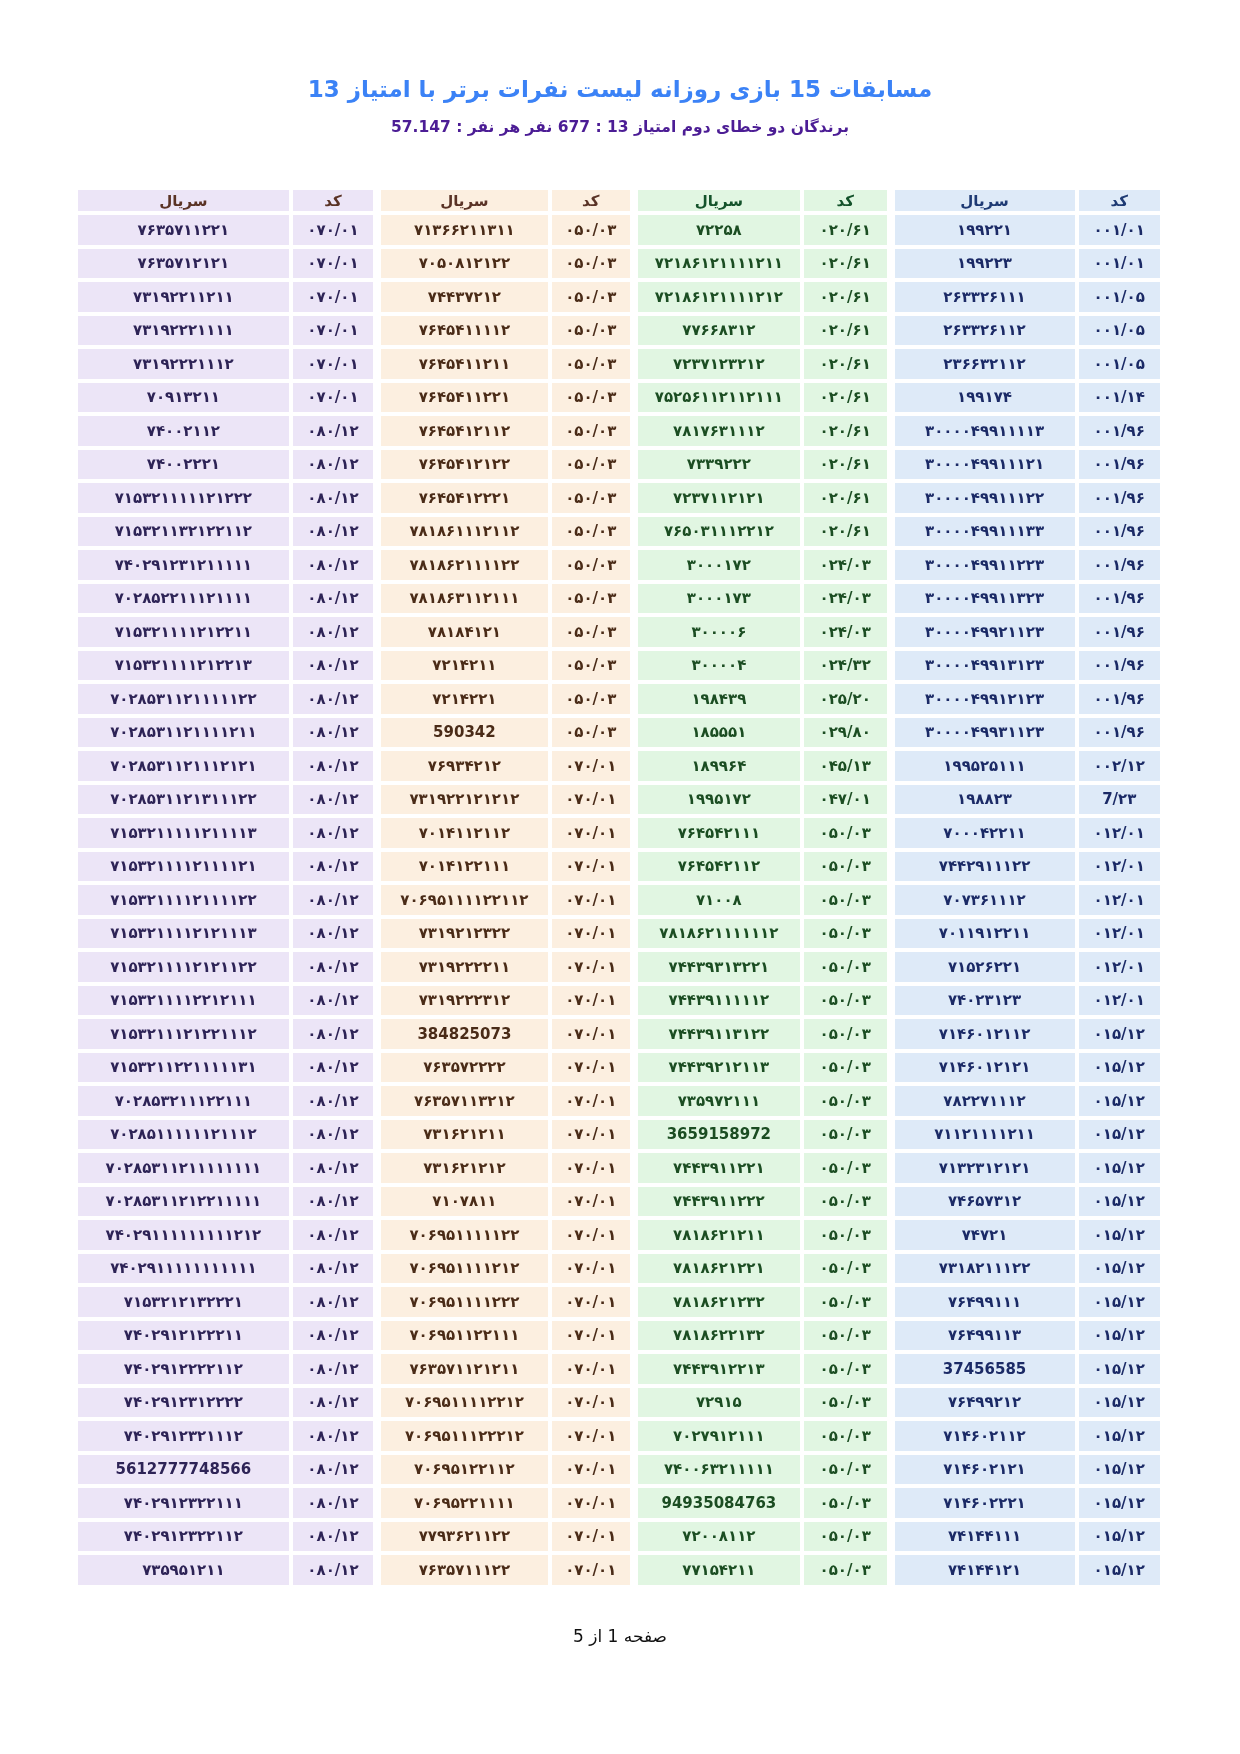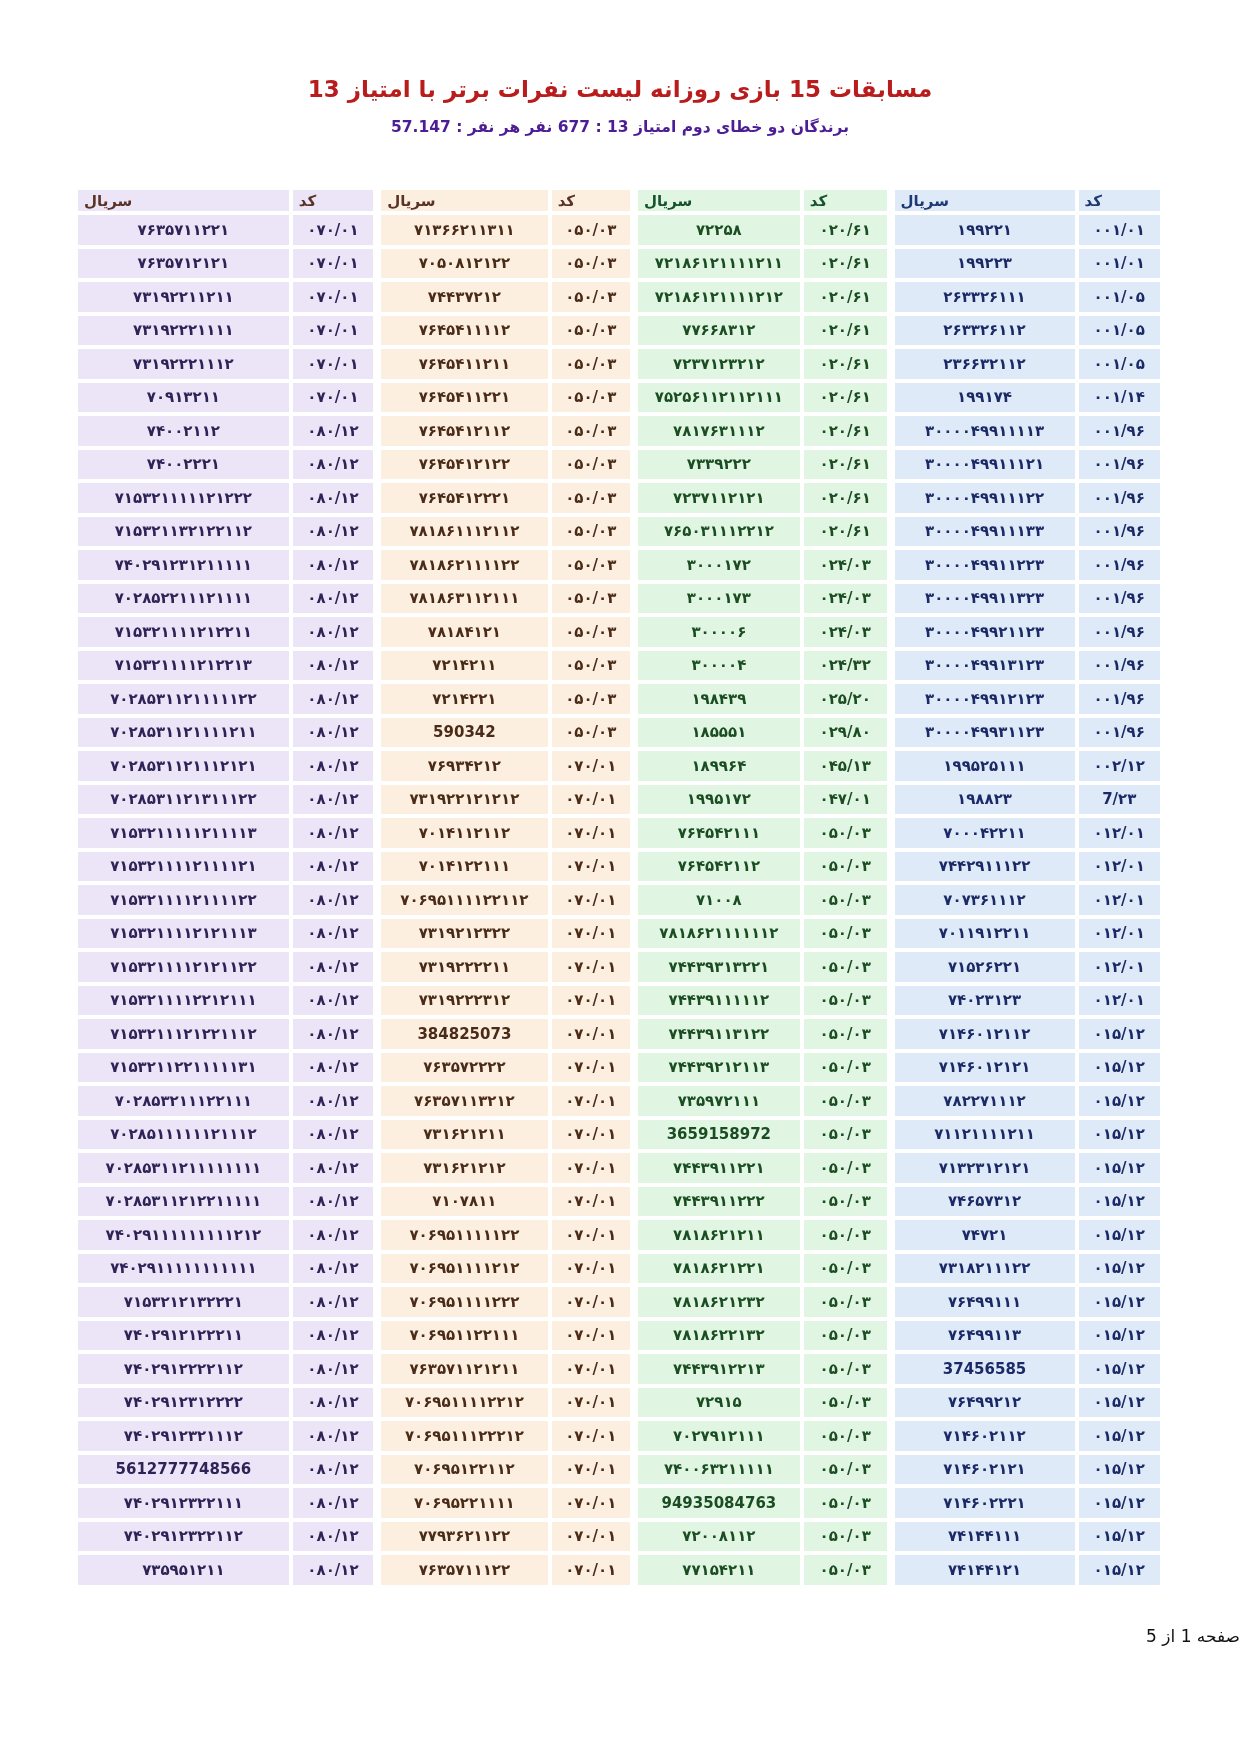--- a/index.html
+++ b/index.html
@@ -6,21 +6,21 @@
   .page{
     position:relative;
     width:1240px;height:1754px;
     background:#ffffff;
     font-family:"DejaVu Sans", sans-serif;
     overflow:hidden;
   }
   .title{
     position:absolute;top:76px;left:0;width:100%;
     text-align:center;direction:rtl;
-    font-size:23px;font-weight:bold;color:#b91c1c;
+    font-size:23px;font-weight:bold;color:#3b82f6;
   }
   .subtitle{
     position:absolute;top:118px;left:0;width:100%;
     text-align:center;direction:rtl;
     font-size:15.5px;font-weight:bold;color:#4c1d95;
   }
   .table-wrap{
     position:absolute;top:186px;right:76px;
     width:1090px;
     direction:rtl;
@@ -31,41 +31,41 @@
   table.pair{
     border-collapse:separate;
     border-spacing:4px;
     table-layout:fixed;
   }
   table.pair th{
     background:var(--bg);
     color:var(--hfg);
     font-size:15px;font-weight:bold;
     height:21px;
-    text-align:left;vertical-align:middle;
+    text-align:center;vertical-align:middle;
     padding:0 6px;
   }
   table.pair td{
     background:var(--bg);
     color:var(--fg);
     font-size:15px;font-weight:bold;
     height:29.5px;
     text-align:center;vertical-align:middle;
     padding:0 2px;
     white-space:nowrap;
     overflow:hidden;
   }
   
   .p1 .code{width:76px}  .p1 .serial{width:182px}
   .p2 .code{width:80px}  .p2 .serial{width:160px}
   .p3 .code{width:74px}  .p3 .serial{width:166px}
   .p4 .code{width:76px}  .p4 .serial{width:214px}
   .footer{
     position:absolute;top:1626px;left:0;width:100%;
-    text-align:right;direction:rtl;
+    text-align:center;direction:rtl;
     font-size:17px;color:#111;
   }
 </style>
 </head>
 <body>
 
 <div class="page">
   <div class="title">مسابقات 15 بازی روزانه لیست نفرات برتر با امتیاز 13</div>
   <div class="subtitle">برندگان دو خطای دوم امتیاز 13 : 677 نفر هر نفر : 57.147</div>
 

